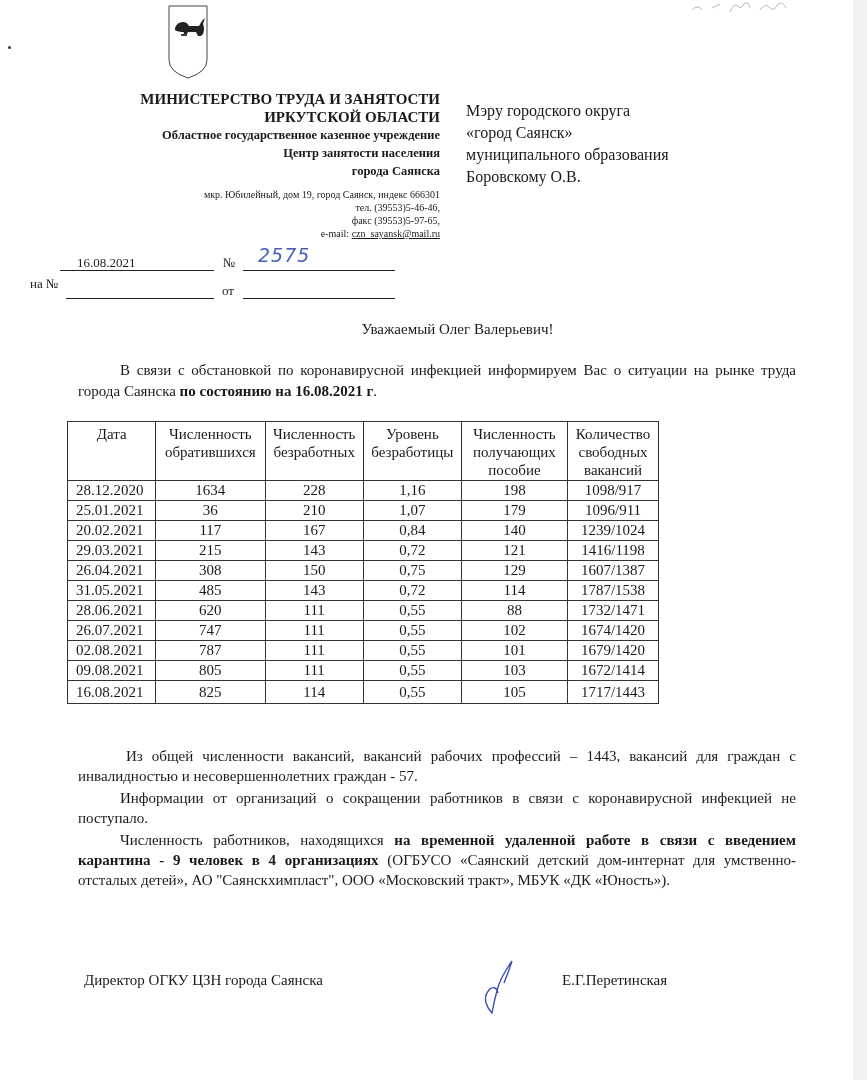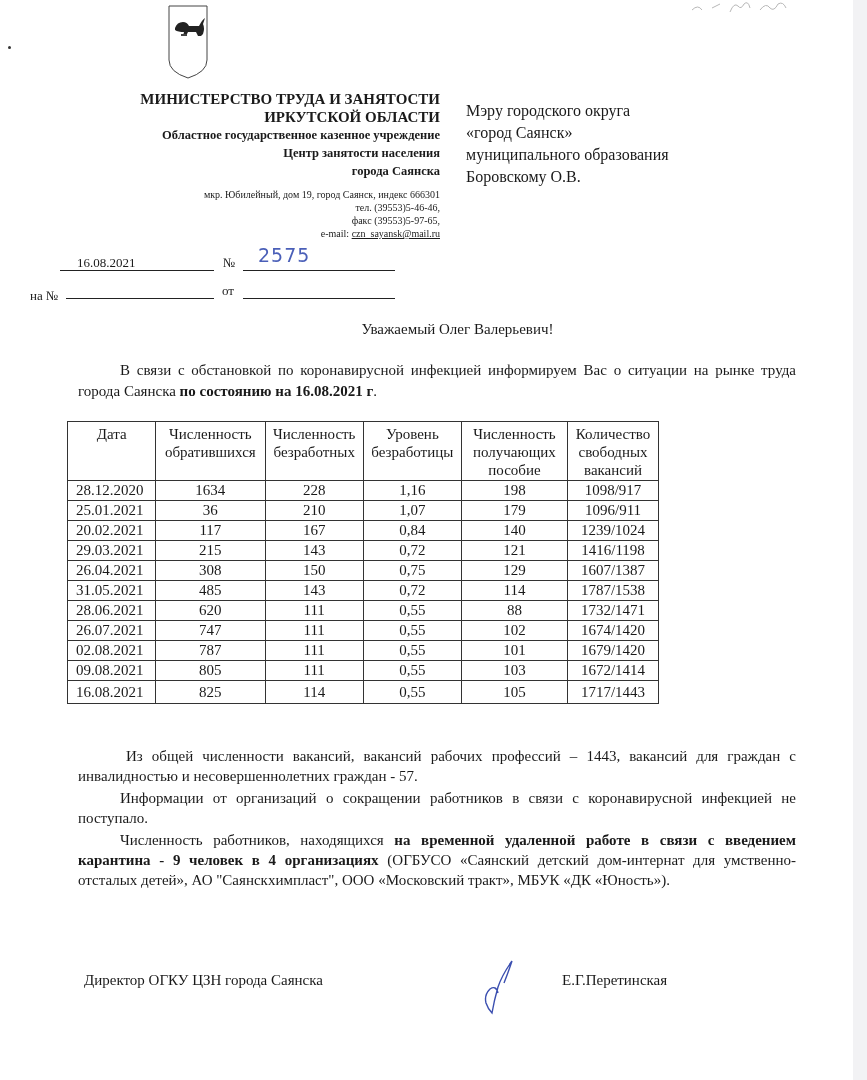--- a/index.html
+++ b/index.html
@@ -18,22 +18,22 @@
   .org .sub { font-weight: bold; font-size: 12.5px; line-height: 18px; }
   .org .addr { font-size: 10px; line-height: 13px; margin-top: 8px; }
   .org .addr .email { text-decoration: underline; }
 
   .recipient { position: absolute; left: 466px; top: 100px; font-size: 16px; line-height: 22px; }
 
   .regline { position: absolute; font-size: 13px; }
   .uline { position: absolute; border-bottom: 1px solid #222; height: 16px; }
   .reg-date { left: 77px; top: 255px; }
   .reg-num-label { left: 223px; top: 255px; }
-  .reg-num { left: 258px; top: 244px; font-family: "DejaVu Sans", sans-serif; color: #4a5fb8; font-size: 19px; letter-spacing: 1px; }
-  .ref-num-label { left: 30px; top: 288px; }
+  .reg-num { left: 258px; top: 244px; font-family: "DejaVu Sans", sans-serif; font-style: italic; color: #4a5fb8; font-size: 19px; letter-spacing: 1px; }
+  .ref-num-label { left: 30px; top: 276px; }
   .ref-from-label { left: 222px; top: 283px; }
 
   .greeting { position: absolute; left: 0; width: 867px; top: 321px; text-align: center; font-size: 15px; margin-left: 24px; }
   .intro { position: absolute; left: 78px; top: 360px; width: 718px; font-size: 15px; line-height: 21px; text-align: justify; }
   .indent { display: inline-block; width: 42px; }
 
   table.stats { position: absolute; left: 67px; top: 421px; width: 592px; border-collapse: collapse; font-size: 15px; }
   table.stats th, table.stats td { border: 1px solid #333; text-align: center; padding: 0 2px; }
   table.stats th { font-weight: normal; vertical-align: top; line-height: 18px; padding-top: 3px; padding-bottom: 1px; }
   table.stats td { height: 19px; line-height: 19px; }

